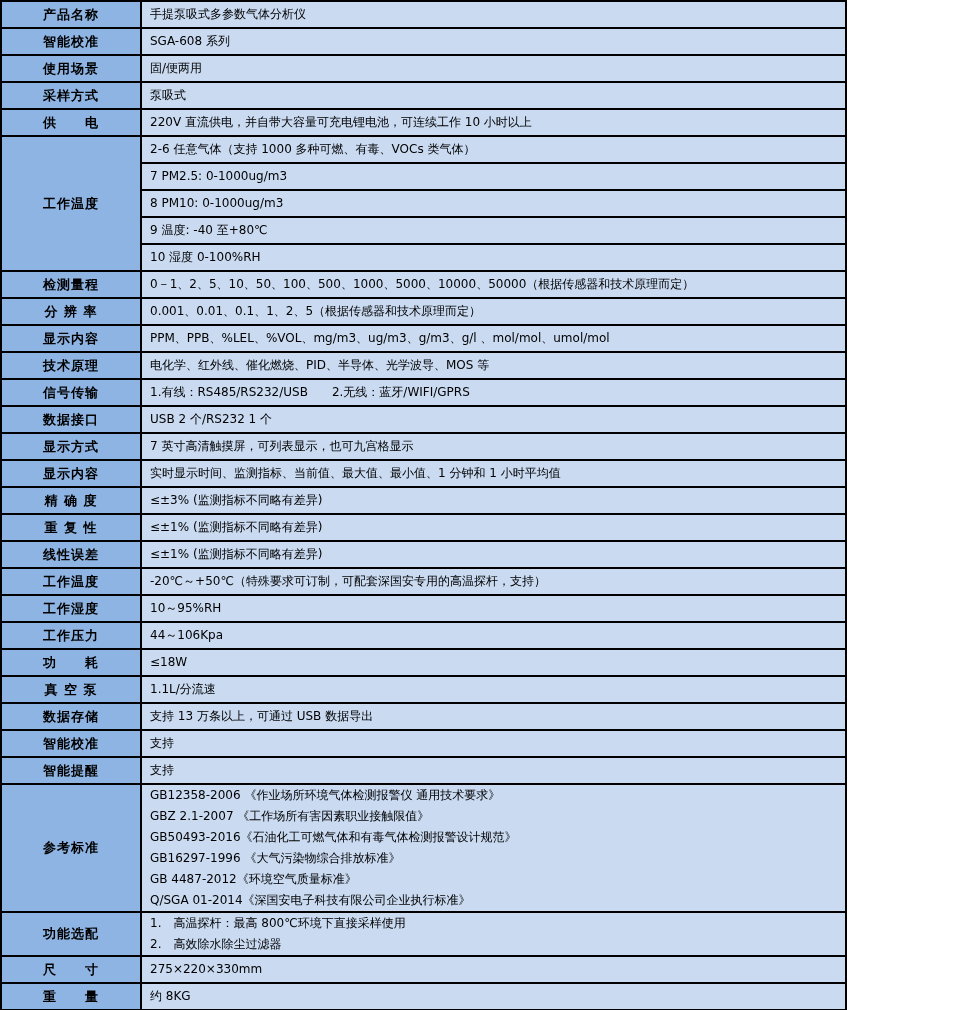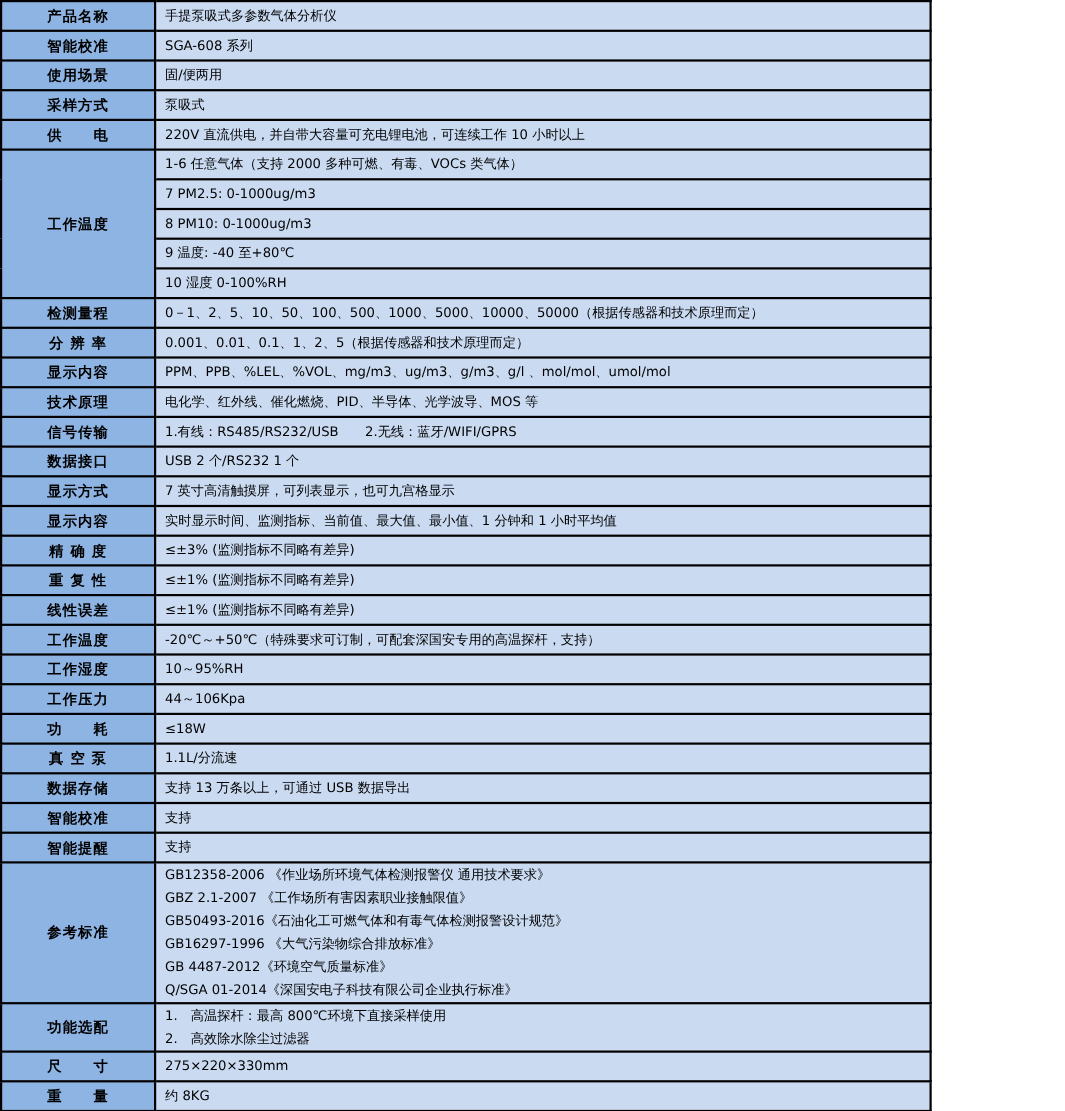--- a/index.html
+++ b/index.html
@@ -93,21 +93,21 @@
       </tr>
       <tr>
         <th rowspan="1">供　　电</th>
         <td>
           <div class="line">220V 直流供电，并自带大容量可充电锂电池，可连续工作 10 小时以上</div>
         </td>
       </tr>
       <tr>
         <th rowspan="5">工作温度</th>
         <td>
-          <div class="line">1-6 任意气体（支持 2000 多种可燃、有毒、VOCs 类气体）</div>
+          <div class="line">2-6 任意气体（支持 1000 多种可燃、有毒、VOCs 类气体）</div>
         </td>
       </tr>
       <tr>
         <td>
           <div class="line">7 PM2.5: 0-1000ug/m3</div>
         </td>
       </tr>
       <tr>
         <td>
           <div class="line">8 PM10: 0-1000ug/m3</div>

